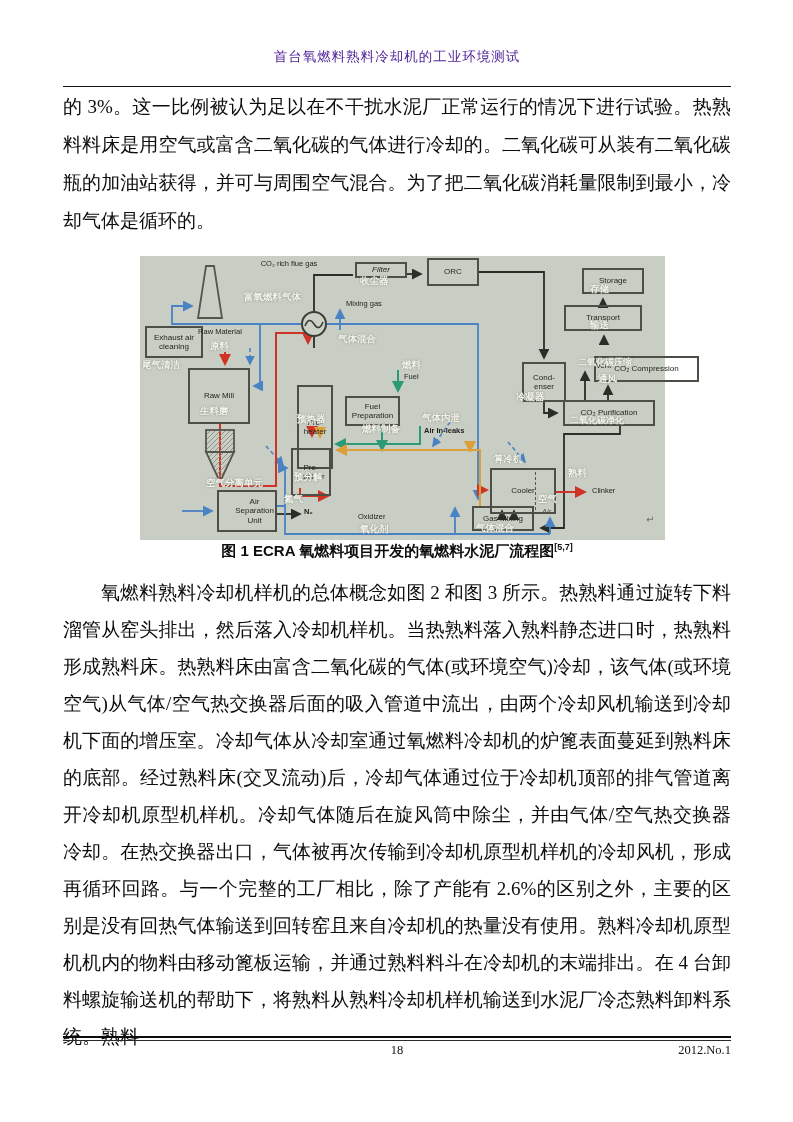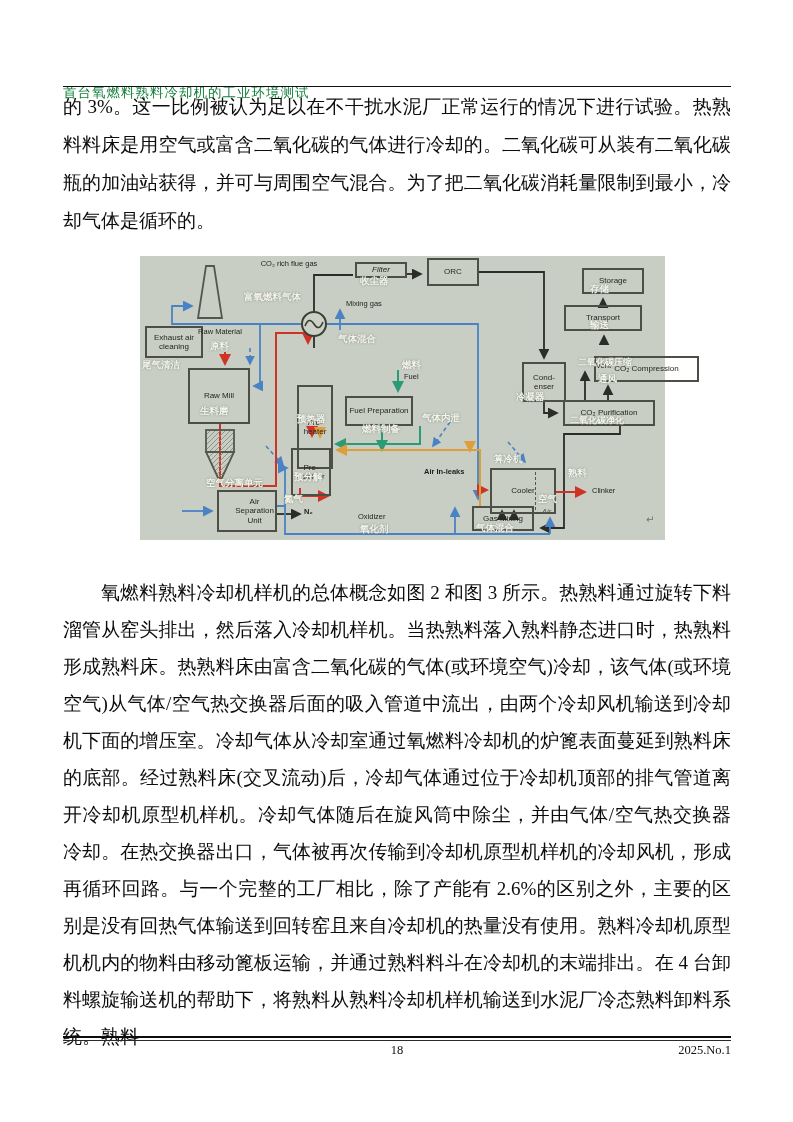--- a/index.html
+++ b/index.html
@@ -1,19 +1,19 @@
 <!DOCTYPE html>
 <html><head>
 <meta charset="utf-8">
 <style>
   html,body{margin:0;padding:0;background:#ffffff;}
   .page{position:relative;width:793px;height:1122px;background:#fff;overflow:hidden;
         font-family:"Liberation Serif","DejaVu Serif",serif;color:#0d0d0d;}
-  .hdr{position:absolute;left:63px;top:48px;width:668px;text-align:left;
-       font-size:13.5px;letter-spacing:1px;color:#15803d;margin-top:36px;}
+  .hdr{position:absolute;left:63px;top:48px;width:668px;text-align:center;
+       font-size:13.5px;letter-spacing:1px;color:#4c1d95;}
   .hdr-line{position:absolute;left:63px;top:86px;width:668px;border-top:1.8px solid #111;}
   .para{position:absolute;left:63px;width:668px;margin:0;font-size:19px;
         line-height:38px;text-align:justify;}
   .p2{line-height:37px;text-indent:2em;}
   
   .fig{position:absolute;left:140px;top:256px;width:525px;height:284px;
        background:#c8cec3;font-family:"Liberation Sans","DejaVu Sans",sans-serif;}
   .fig svg{position:absolute;left:0;top:0;width:525px;height:284px;}
   .fbox{position:absolute;border:2px solid #4d4f46;display:flex;flex-direction:column;
         align-items:center;justify-content:center;text-align:center;
@@ -129,39 +129,39 @@
       <polygon points="66,196 94,196 80,226" fill="url(#hatch)" stroke="#55574e" stroke-width="1.8"></polygon>
       <circle cx="174" cy="68" r="12" fill="#ccd1c6" stroke="#3c3e36" stroke-width="2"></circle>
       <path d="M165,70 q4,-10 9,-2 q5,8 9,-2" stroke="#3c3e36" stroke-width="1.6" fill="none"></path>
     </svg>
 
     <div class="fbox" style="left:5px;top:70px;width:58px;height:32px;">Exhaust air cleaning</div>
     <div class="fbox" style="left:48px;top:112px;width:62px;height:56px;">Raw Mill</div>
     <div class="fbox" style="left:77px;top:234px;width:60px;height:42px;padding-left:16px;">Air Separation Unit</div>
     <div class="fbox" style="left:157px;top:92px;width:36px;height:84px;margin-top:37px;">Pre-heater</div>
     <div class="fbox" style="left:151px;top:192px;width:40px;height:48px;">Pre-calciner</div>
-    <div class="fbox" style="left:205px;top:140px;width:68px;height:30px;">Fuel Preparation</div>
+    <div class="fbox" style="left:205px;top:140px;width:55px;height:30px;">Fuel Preparation</div>
     <div class="fbox" style="left:350px;top:212px;width:66px;height:46px;">
       <span>Cooler</span>
       <div class="cooler-divider"></div>
     </div>
     <div class="fbox" style="left:332px;top:250px;width:62px;height:25px;">Gas Mixing</div>
     <div class="fbox" style="left:215px;top:6px;width:52px;height:16px;font-style:italic;">Filter</div>
     <div class="fbox" style="left:287px;top:2px;width:52px;height:28px;">ORC</div>
     <div class="fbox" style="left:432px;top:12px;width:62px;height:26px;margin-left:10px;">Storage</div>
     <div class="fbox" style="left:424px;top:49px;width:78px;height:26px;">Transport</div>
     <div class="fbox" style="left:418px;top:100px;width:105px;height:26px;margin-left:36px;">CO₂ Compression</div>
     <div class="fbox" style="left:382px;top:106px;width:44px;height:40px;">Cond-enser</div>
     <div class="fbox" style="left:423px;top:144px;width:92px;height:26px;">CO₂ Purification</div>
 
     <div class="flab" style="left:118px;top:4px;width:62px;">CO₂ rich flue gas</div>
     <div class="flab" style="left:206px;top:44px;width:40px;text-align:left;">Mixing gas</div>
     <div class="flab" style="left:50px;top:72px;width:60px;">Raw Material</div>
     <div class="flab" style="left:264px;top:117px;">Fuel</div>
-    <div class="flab" style="left:284px;top:171px;font-weight:bold;margin-top:41px;">Air In-leaks</div>
+    <div class="flab" style="left:284px;top:171px;font-weight:bold;">Air In-leaks</div>
     <div class="flab" style="left:452px;top:231px;">Clinker</div>
     <div class="flab" style="left:402px;top:252px;color:#55584f;font-style:italic;">Air</div>
     <div class="flab" style="left:218px;top:257px;">Oxidizer</div>
     <div class="flab" style="left:164px;top:252px;font-weight:bold;">N₂</div>
     <div class="flab" style="left:456px;top:106px;">Vent</div>
 
     <div class="fzh" style="left:2px;top:104px;">尾气清洁</div>
     <div class="fzh" style="left:104px;top:36px;">富氧燃料气体</div>
     <div class="fzh" style="left:198px;top:78px;">气体混合</div>
     <div class="fzh" style="left:70px;top:85px;">原料</div>
@@ -181,22 +181,25 @@
     <div class="fzh" style="left:220px;top:20px;">收尘器</div>
     <div class="fzh" style="left:450px;top:28px;">存储</div>
     <div class="fzh" style="left:450px;top:64px;">输送</div>
     <div class="fzh" style="left:426px;top:102px;font-size:9px;margin-left:12px;">二氧化碳压缩</div>
     <div class="fzh" style="left:376px;top:136px;">冷凝器</div>
     <div class="fzh" style="left:458px;top:118px;">通风</div>
     <div class="fzh" style="left:430px;top:160px;font-size:9px;">二氧化碳净化</div>
     <div class="pilcrow" style="left:506px;top:258px;">↵</div>
   </div>
 
+  <div class="caption">
+    <span>图 1 ECRA 氧燃料项目开发的氧燃料水泥厂流程图</span><sup>[5,7]</sup>
+  </div>
 
   <p class="para p2" style="top:574px;">氧燃料熟料冷却机样机的总体概念如图 2 和图 3 所示。热熟料通过旋转下料溜管从窑头排出，然后落入冷却机样机。当热熟料落入熟料静态进口时，热熟料形成熟料床。热熟料床由富含二氧化碳的气体(或环境空气)冷却，该气体(或环境空气)从气体/空气热交换器后面的吸入管道中流出，由两个冷却风机输送到冷却机下面的增压室。冷却气体从冷却室通过氧燃料冷却机的炉篦表面蔓延到熟料床的底部。经过熟料床(交叉流动)后，冷却气体通过位于冷却机顶部的排气管道离开冷却机原型机样机。冷却气体随后在旋风筒中除尘，并由气体/空气热交换器冷却。在热交换器出口，气体被再次传输到冷却机原型机样机的冷却风机，形成再循环回路。与一个完整的工厂相比，除了产能有 2.6%的区别之外，主要的区别是没有回热气体输送到回转窑且来自冷却机的热量没有使用。熟料冷却机原型机机内的物料由移动篦板运输，并通过熟料料斗在冷却机的末端排出。在 4 台卸料螺旋输送机的帮助下，将熟料从熟料冷却机样机输送到水泥厂冷态熟料卸料系统。熟料</p>
 
   <div class="ftr-line"></div>
   <div class="ftr">
     <span class="pg">18</span>
-    <span class="issue">2025.No.1</span>
+    <span class="issue">2012.No.1</span>
   </div>
 
 </div>
 
 </body></html>

